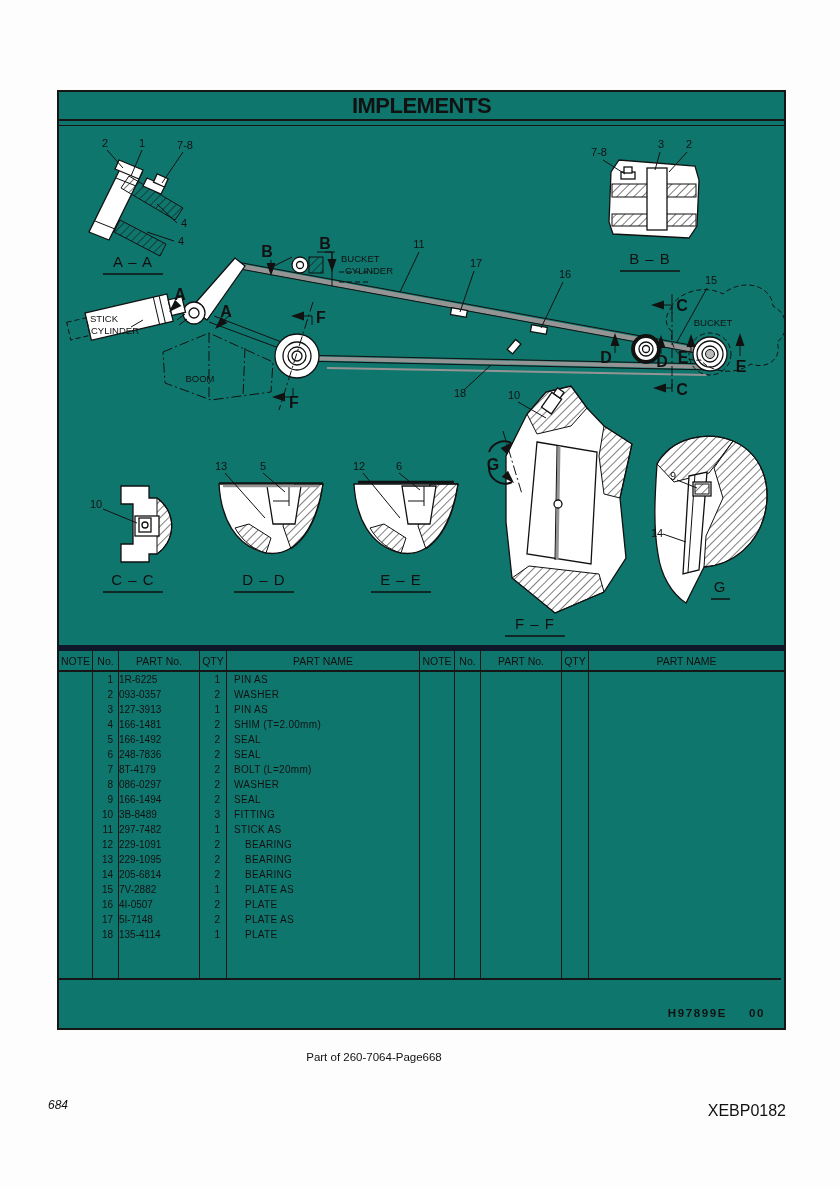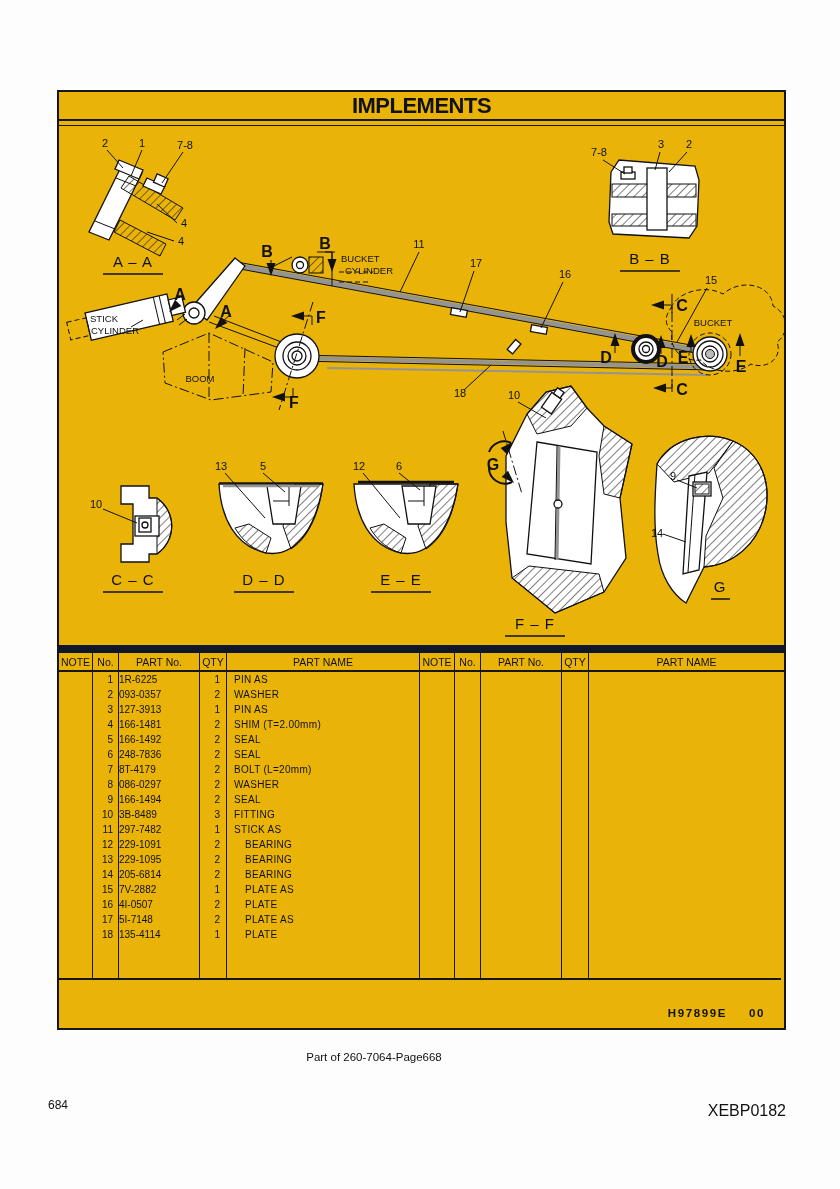--- a/index.html
+++ b/index.html
@@ -1,59 +1,59 @@
 <!DOCTYPE html>
 <html><head>
 <meta charset="utf-8">
 <style>
   * { margin:0; padding:0; box-sizing:border-box; }
   body { background:#e8e8e8; font-family:"Liberation Sans", sans-serif; color:#111; }
   .page { position:relative; width:840px; height:1189px; background:#fdfdfd; margin:0 auto; overflow:hidden; }
-  .frame { position:absolute; left:57px; top:90px; width:729px; height:940px; border:2px solid #161616; background:#eab308; }
+  .frame { position:absolute; left:57px; top:90px; width:729px; height:940px; border:2px solid #161616; background:#0f766e; }
   .title-band { position:absolute; left:0; top:0; width:100%; height:29px; border-bottom:2px solid #161616;
                 display:flex; align-items:center; justify-content:center; }
   .title-band .t { font-size:22px; font-weight:bold; letter-spacing:-0.5px; transform:scaleY(1.02); }
   .title-line2 { position:absolute; left:0; top:33px; width:100%; border-top:1.5px solid #161616; }
   .diagram-svg { position:absolute; left:0; top:34px; }
   svg text { font-family:"Liberation Sans", sans-serif; fill:#111; }
   .num  { font-size:11px; }
   .letter { font-size:16px; font-weight:bold; }
   .small { font-size:9.5px; }
   .stitle { font-size:15px; letter-spacing:1px; }
   .ln { stroke:#111; stroke-width:1; fill:none; }
   .ol { stroke:#111; stroke-width:1.3; fill:#fff; }
   .hatch { fill:url(#hch); stroke:#111; stroke-width:1; }
   .gray { stroke:#949494; fill:none; }
   .dd { stroke:#111; stroke-width:1; fill:none; stroke-dasharray:10 3 2 3; }
   .dash { stroke:#111; stroke-width:1; fill:none; stroke-dasharray:5 3; }
 
   
   .ptable-head, .ptable-body { position:absolute; left:0; width:725px; display:grid;
       grid-template-columns:34px 26px 81px 27px 193px 35px 26px 81px 27px 195px; }
-  .ptable-head { top:553px; height:27px; border-top:8px solid #0f172a; border-bottom:2px solid #161616; }
+  .ptable-head { top:553px; height:27px; border-top:6px solid #0f172a; border-bottom:2px solid #161616; }
   .ptable-head .hc { border-right:1px solid #161616; display:flex; align-items:center; justify-content:center;
       font-size:10.5px; }
   .ptable-head .hc:nth-child(10) { border-right:none; }
   .ptable-body { top:580px; height:306px; grid-template-rows:repeat(18,15px) minmax(0,1fr); }
   .cell { border-right:1px solid #161616; font-size:10px; line-height:15px; white-space:nowrap; overflow:hidden; }
   .cell:nth-child(10n) { border-right:none; }
   .c-no { text-align:right; padding-right:5px; }
   .c-qty { text-align:right; padding-right:6px; }
   .c-name { text-align:left; padding-left:7px; letter-spacing:0.3px; }
   .c-name.indent { padding-left:18px; }
   .foot-strip { position:absolute; left:0; top:886px; width:722px; height:50px; border-top:2px solid #161616; }
   .doc-code { position:absolute; right:16px; bottom:9px; font-size:11.5px; font-weight:bold; letter-spacing:1.6px; }
   .doc-code span + span { margin-left:22px; }
 
   
   .sub1 { position:absolute; left:0; top:1032px; width:840px; text-align:center; font-size:16.5px; font-weight:bold; }
   .sub1 span + span { margin-left:13px; }
   .sub2 { position:absolute; left:0; top:1051px; width:748px; text-align:center; font-size:11.5px; }
   .sub3 { position:absolute; left:0; top:1062px; width:840px; text-align:center; font-size:12.5px; }
-  .pageno { position:absolute; left:48px; top:1098px; font-size:12px; }
+  .pageno { position:absolute; left:48px; top:1098px; font-size:12px;font-style:italic; }
   .mediacode { position:absolute; right:54px; top:1102px; font-size:16px; }
 </style>
 </head>
 <body>
 
 <div class="page">
   <div class="frame">
 
     <div class="title-band">
       <div class="t">IMPLEMENTS</div>

